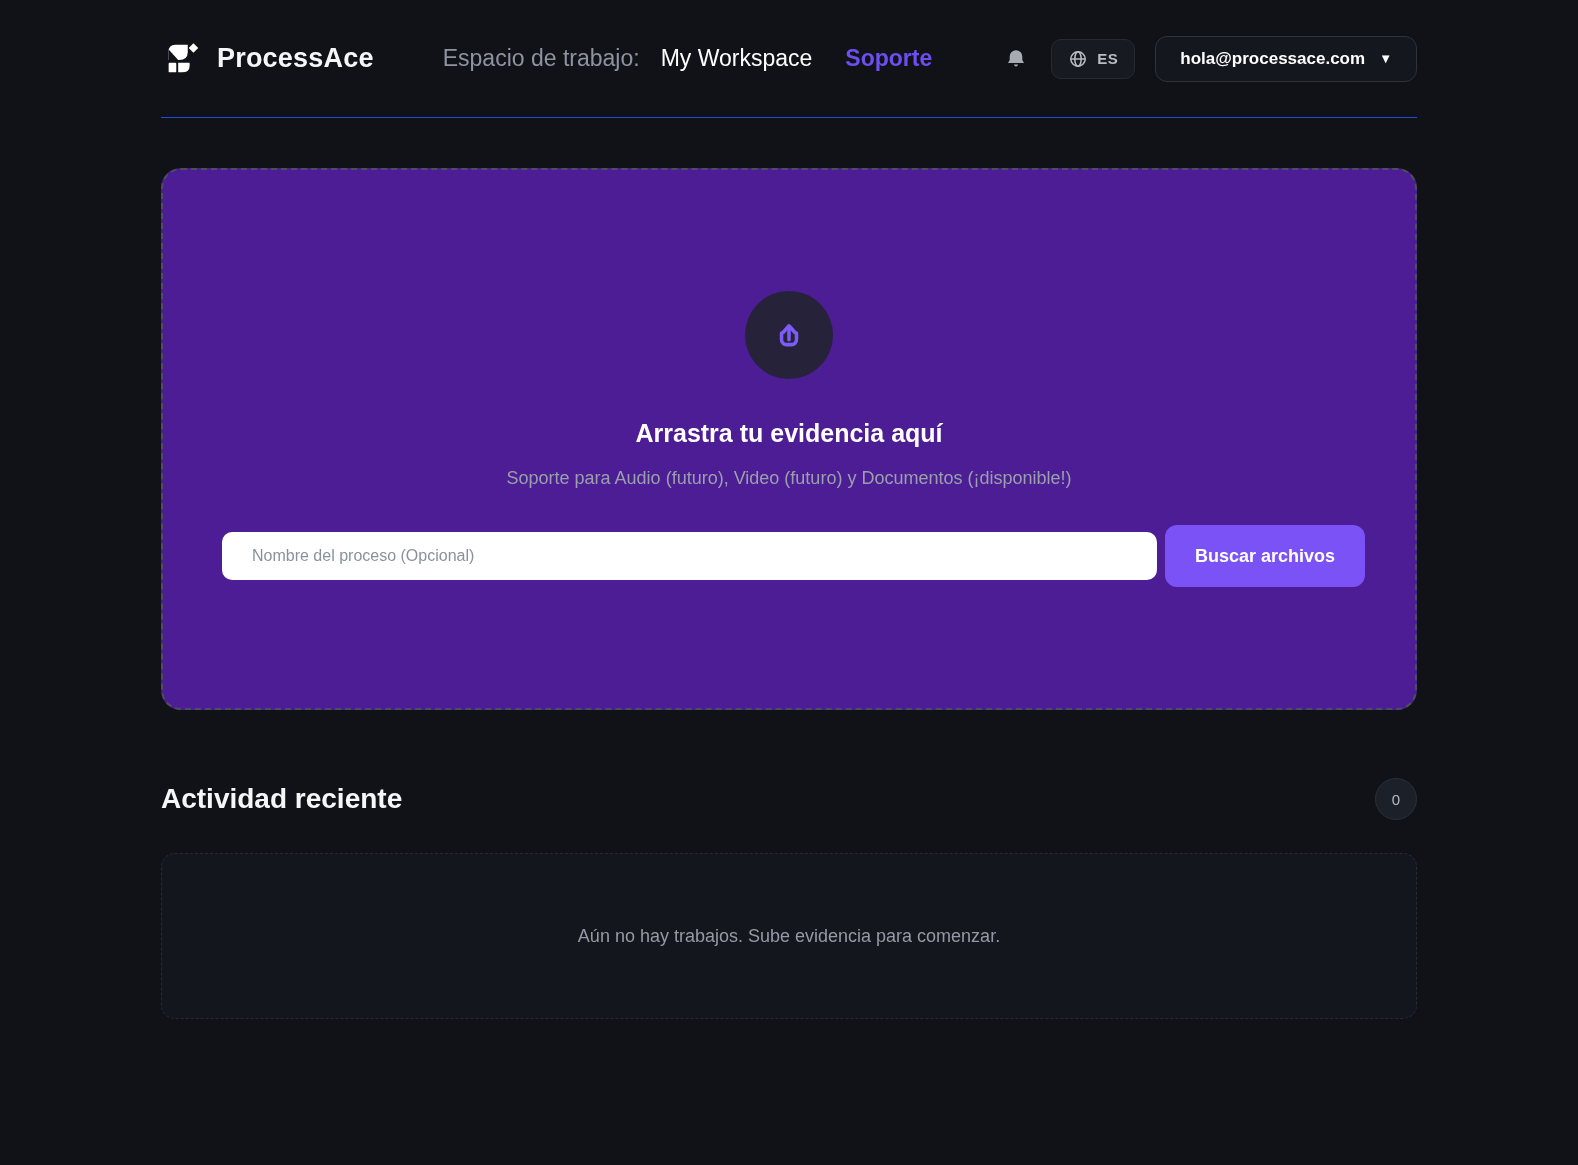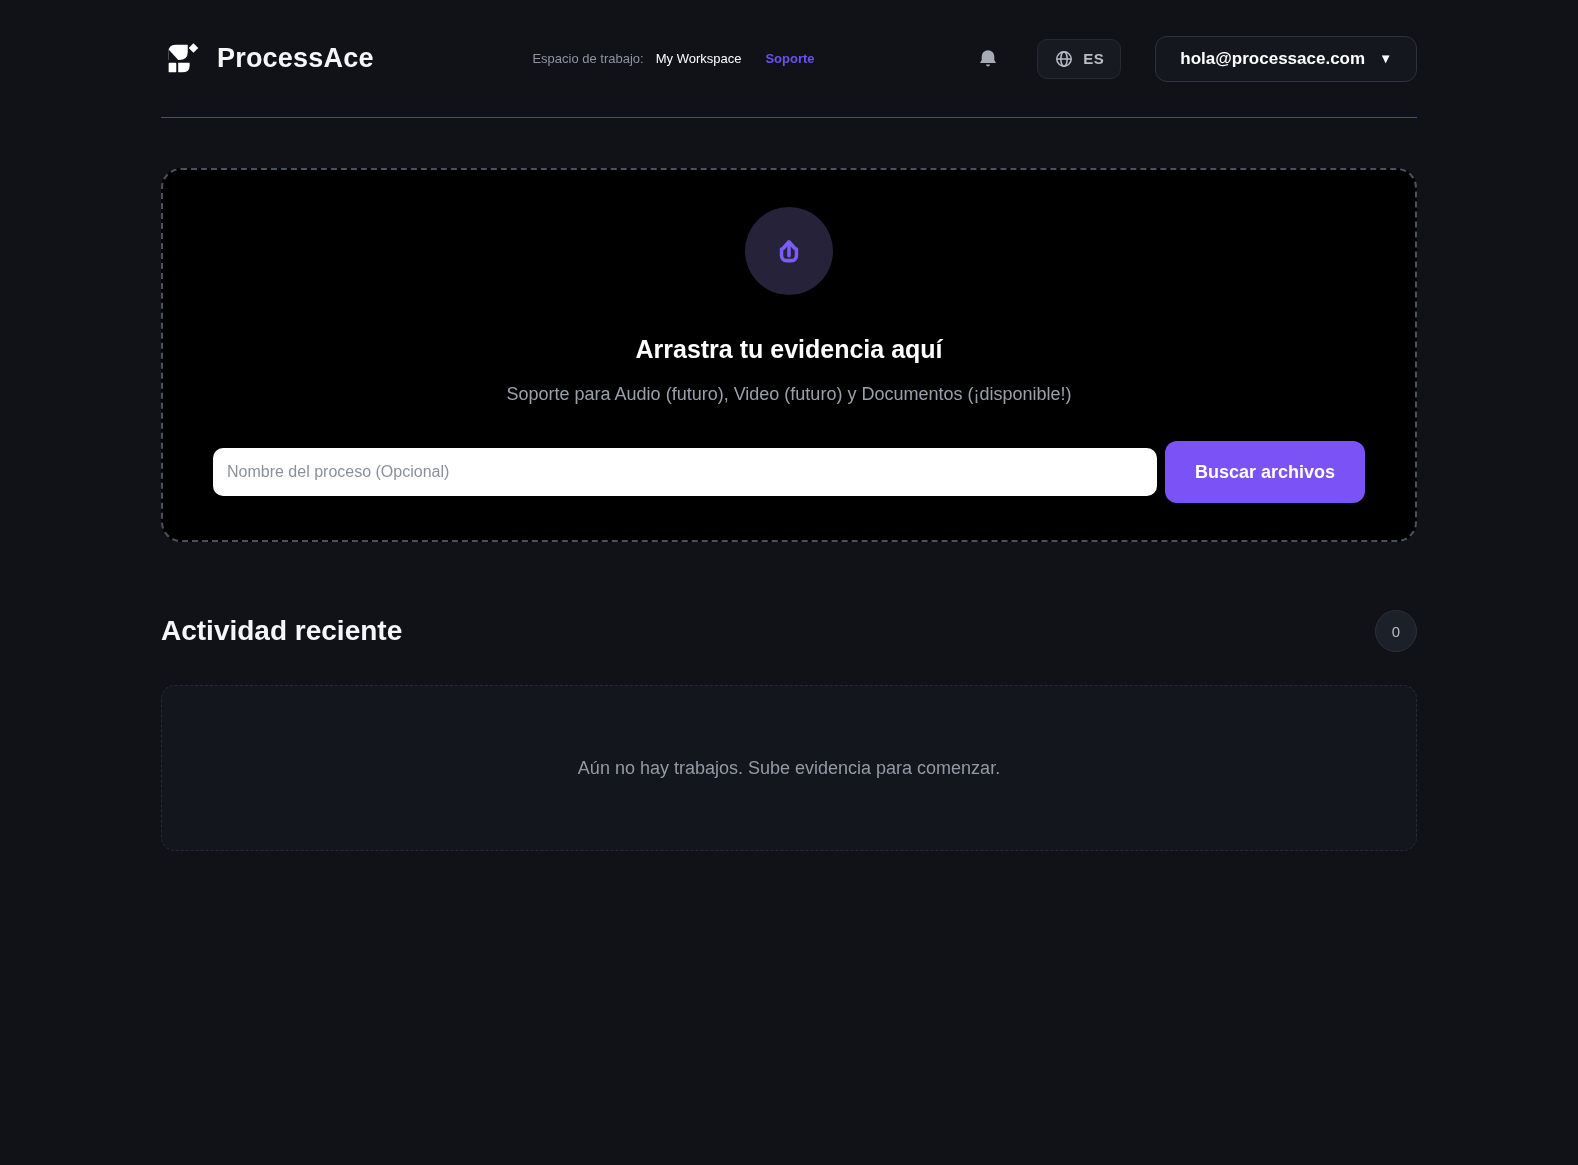--- a/index.html
+++ b/index.html
@@ -14,26 +14,26 @@
 
   
   .header {
     height: 118px;
     display: flex; align-items: center; justify-content: space-between;
     border-bottom: 1px solid #1d4ed8;
   }
   .brand { display: flex; align-items: center; gap: 14px; cursor: pointer; }
   .brand-name { font-size: 27px; font-weight: 700; letter-spacing: 0.2px; color: #f5f6f8; }
 
-  .workspace { display: flex; align-items: flex-start; gap: 10px; font-size: 13px; }
+  .workspace { display: flex; align-items: flex-start; gap: 19px; font-size: 23px; }
   .workspace-label { color: #8d93a0; }
   .workspace-name { color: #ffffff; font-weight: 400; margin-left: 2px; }
   .change-link { color: #6d4ff0; font-weight: 600; margin-left: 14px; cursor: pointer; }
 
-  .header-right { display: flex; align-items: center; gap: 34px; }
+  .header-right { display: flex; align-items: center; gap: 20px; }
   .bell-btn { background: none; border: none; cursor: pointer; display: flex; padding: 4px; }
   .lang-btn {
     display: flex; align-items: center; gap: 9px;
     background: #171a21; border: 1px solid #262a33; border-radius: 10px;
     padding: 9px 16px; cursor: pointer;
   }
   .lang-code { color: #b9bdc5; font-size: 15px; font-weight: 700; letter-spacing: 0.5px; }
   .account-btn {
     display: flex; align-items: center; gap: 14px;
     background: #14171d; border: 1px solid #2e323b; border-radius: 12px;
@@ -44,24 +44,24 @@
 
   
   .page-subtitle {
     margin-top: 44px;
     text-align: center;
     font-size: 19px; font-weight: 500; color: #e9ebef;
   }
 
   .dropzone {
     margin-top: 50px;
-    height: 374px;
+    height: 542px;
     border-radius: 20px;
     border: 2px dashed #4b515c;
-    background: #000000;
+    background: #4c1d95;
     display: flex; flex-direction: column; align-items: center; justify-content: center;
     cursor: pointer;
   }
   .upload-circle {
     width: 88px; height: 88px; border-radius: 50%;
     background: #262239;
     display: flex; align-items: center; justify-content: center;
     margin-bottom: 40px;
   }
   .dropzone-title { font-size: 25px; font-weight: 700; color: #ffffff; }
@@ -70,21 +70,21 @@
   .upload-row {
     margin-top: 36px;
     display: flex; align-items: center; gap: 8px;
     width: 1152px;
   }
   .process-input {
     flex: 1; height: 48px;
     border: none; border-radius: 10px;
     background: #ffffff; color: #1c1f26;
     font-size: 16px; font-family: inherit;
-    padding: 0 14px; outline: none;
+    padding: 0 30px; outline: none; margin-left: 9px;
   }
   .process-input::placeholder { color: #8b919b; }
   .browse-btn {
     height: 62px; padding: 0 30px;
     border: none; border-radius: 12px;
     background: #7a52f5; color: #ffffff;
     font-size: 18px; font-weight: 700; font-family: inherit;
     cursor: pointer;
   }
 

